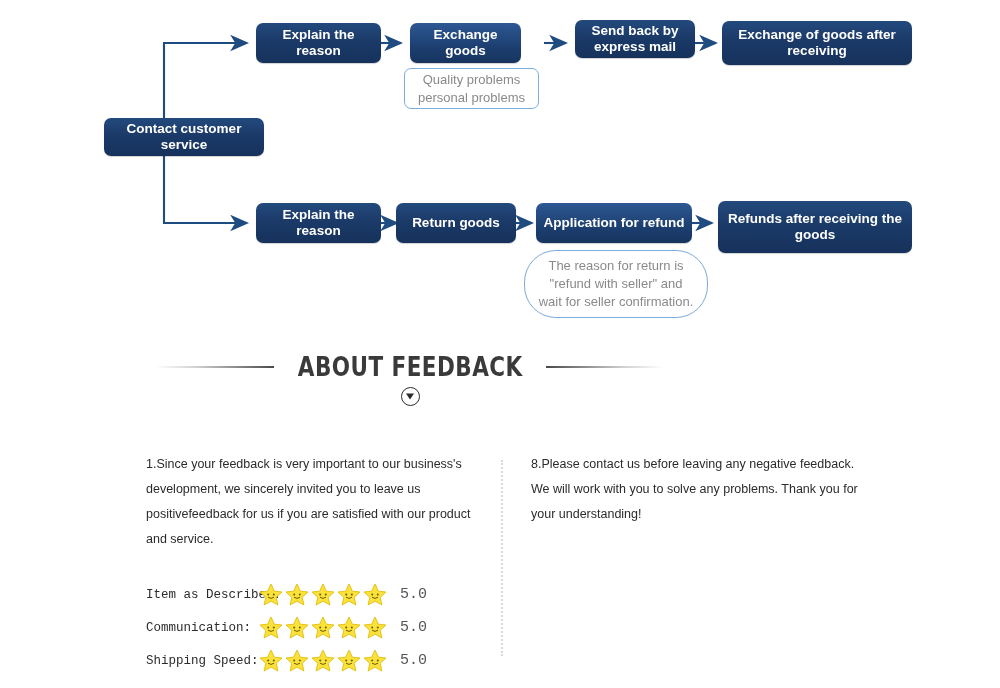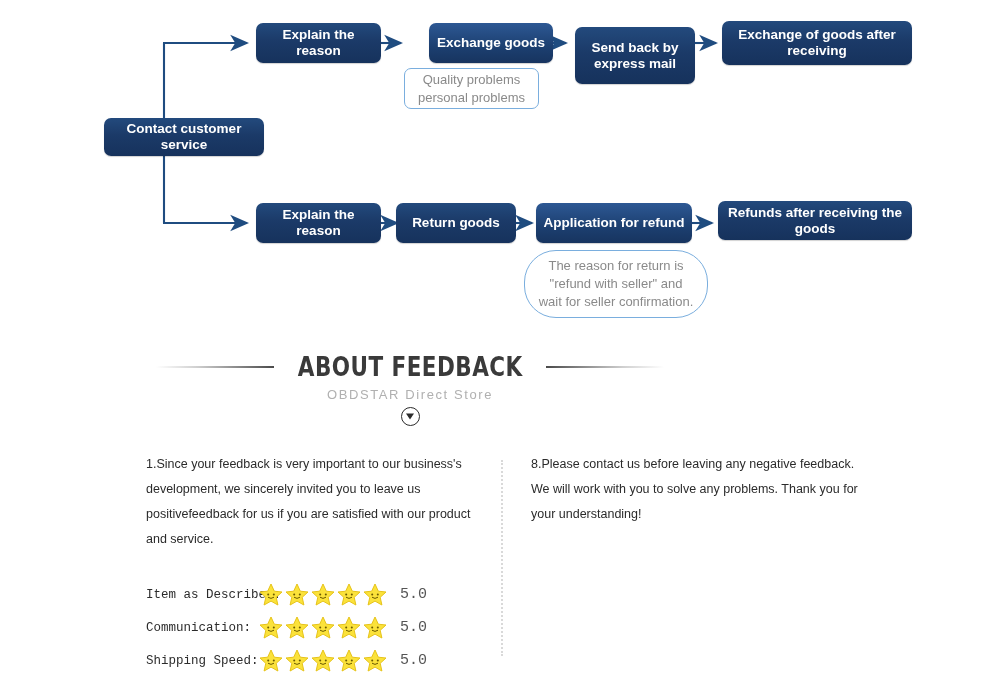--- a/index.html
+++ b/index.html
@@ -149,62 +149,61 @@
       </g>
     </svg>
 
     <div class="node" style="left:104px;top:118px;width:160px;height:38px;">
       <span>Contact customer service</span>
     </div>
 
     <div class="node" style="left:256px;top:23px;width:125px;height:40px;">
       <span>Explain the reason</span>
     </div>
-    <div class="node sky" style="left:429px;top:23px;width:124px;height:40px;text-align:center;">
+    <div class="node sky" style="left:410px;top:23px;width:111px;height:40px;text-align:center;">
       <span>Exchange goods</span>
     </div>
-    <div class="node" style="left:575px;top:27px;width:120px;height:57px;">
+    <div class="node" style="left:575px;top:20px;width:120px;height:38px;">
       <span>Send back by express mail</span>
     </div>
     <div class="node" style="left:722px;top:21px;width:190px;height:44px;">
       <span>Exchange of goods after receiving</span>
     </div>
 
     <div class="note" style="left:404px;top:68px;width:135px;height:41px;">
       <span>Quality problems</span>
       <span>personal problems</span>
     </div>
 
     <div class="node" style="left:256px;top:203px;width:125px;height:40px;">
       <span>Explain the reason</span>
     </div>
     <div class="node" style="left:396px;top:203px;width:120px;height:40px;">
       <span>Return goods</span>
     </div>
     <div class="node sky" style="left:536px;top:203px;width:156px;height:40px;">
       <span>Application for refund</span>
     </div>
-    <div class="node" style="left:718px;top:201px;width:194px;height:39px;">
+    <div class="node" style="left:718px;top:201px;width:194px;height:52px;">
       <span>Refunds after receiving the goods</span>
     </div>
 
     <div class="note" style="left:524px;top:250px;width:184px;height:68px;border-radius:32px;">
       <span>The reason for return is</span>
       <span>"refund with seller" and</span>
       <span>wait for seller confirmation.</span>
     </div>
   </div>
 
   <div class="fb-head">
     <div class="fb-title-row">
       <div class="rule l"></div>
       <div class="fb-title">ABOUT FEEDBACK</div>
       <div class="rule r"></div>
     </div>
-    <div class="fb-sub">OBDSTAR Direct Store</div>
     <div class="chev"></div>
   </div>
 
   <div class="fb-body">
     <div class="divider"></div>
 
     <div class="col-l">
       <div class="para">1.Since your feedback is very important to our business's development, we sincerely invited you to leave us positivefeedback for us if you are satisfied with our product and service.</div>
 
       <div class="ratings">

